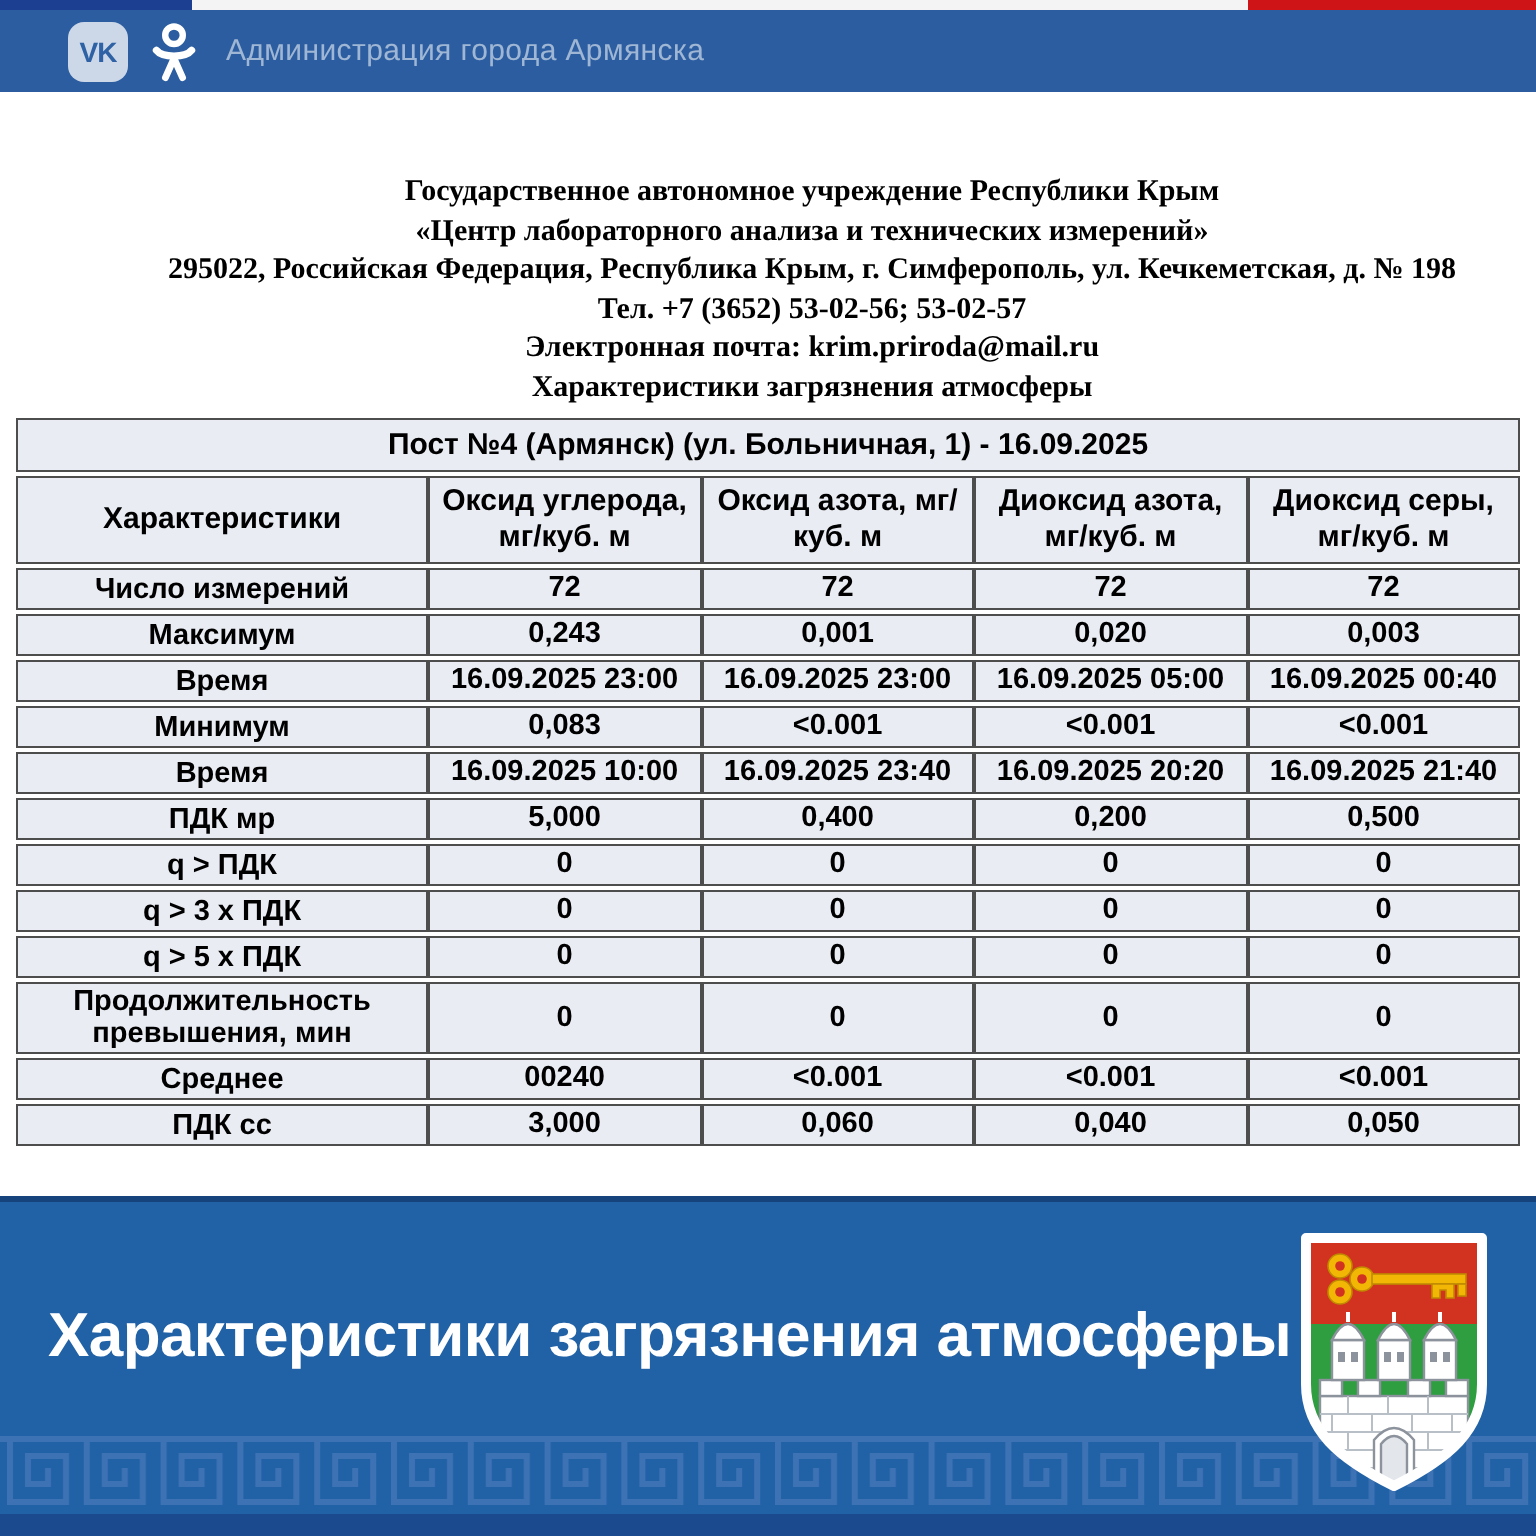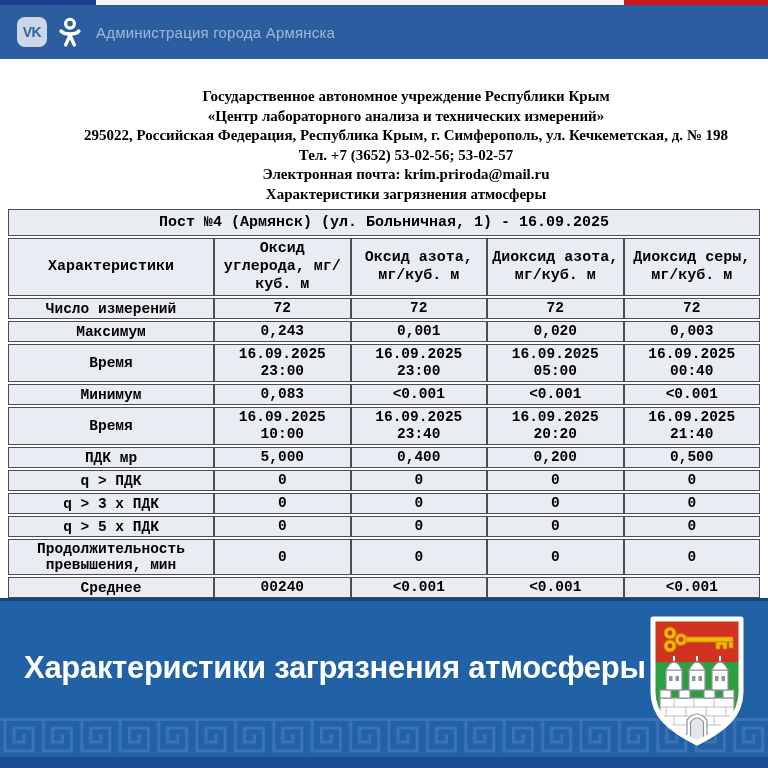--- a/index.html
+++ b/index.html
@@ -7,39 +7,39 @@
          font-family:"Liberation Sans", sans-serif; }
   .page { position:relative; width:768px; height:768px; background:#fff; }
 
   
   .flag-strip { position:absolute; top:0; left:0; width:768px; height:5px; display:flex; }
   .flag-strip .seg-blue  { width:96px; }
   .flag-strip .seg-white { flex:1; }
   .flag-strip .seg-red   { width:144px; }
 
   
-  .social-bar { position:absolute; top:5px; left:0; right:0; height:54px;
-                background:#2b5da0; display:flex; align-items:center; padding-left:17px; }
+  .social-bar { position:absolute; top:5px; left:0; right:0; height:41px;
+                background:#2b5da0; display:flex; align-items:center; padding-left:34px; }
   .vk-badge { width:30px; height:30px; border-radius:8px; background:#ccd7e7;
               color:#2e62a4; font-weight:bold; font-size:14px; line-height:30px;
               text-align:center; letter-spacing:-0.5px; cursor:pointer; }
   .ok-badge { margin-left:12px; cursor:pointer; display:flex; align-items:center; }
   .social-title { margin-left:15px; color:rgba(255,255,255,0.55); font-size:15px;
                   letter-spacing:0.2px; }
 
   
   .letterhead { position:absolute; top:87px; left:0; right:0; text-align:center;
                 font-family:"Liberation Serif", serif; font-weight:bold;
                 font-size:15px; line-height:19.5px; color:#000; }
   .lh-line { white-space:nowrap;padding-left:44px; }
 
   
   .table-wrap { position:absolute; top:207px; left:8px; right:8px; }
   table.poll { width:100%; border-collapse:separate; border-spacing:0 2px;
-               font-family:Liberation Mono, monospace; font-size:14.5px;
+               font-family:Liberation Sans, sans-serif; font-size:14.5px;
                font-weight:bold; color:#000; table-layout:fixed; }
   table.poll th, table.poll td { background:#e9ecf3; border:1px solid #4d4d4d;
                text-align:center; vertical-align:middle; padding:1px 3px; }
   th.title-cell { height:23px; font-size:15px; }
   #col-row th { height:40px; line-height:18px; font-size:15px; }
   #tbody td { height:17px; line-height:17px; }
   #tbody td.row-label { line-height:16px; }
   col.c-char { width:27.4%; }
   col.c-val  { width:18.15%; }
 

